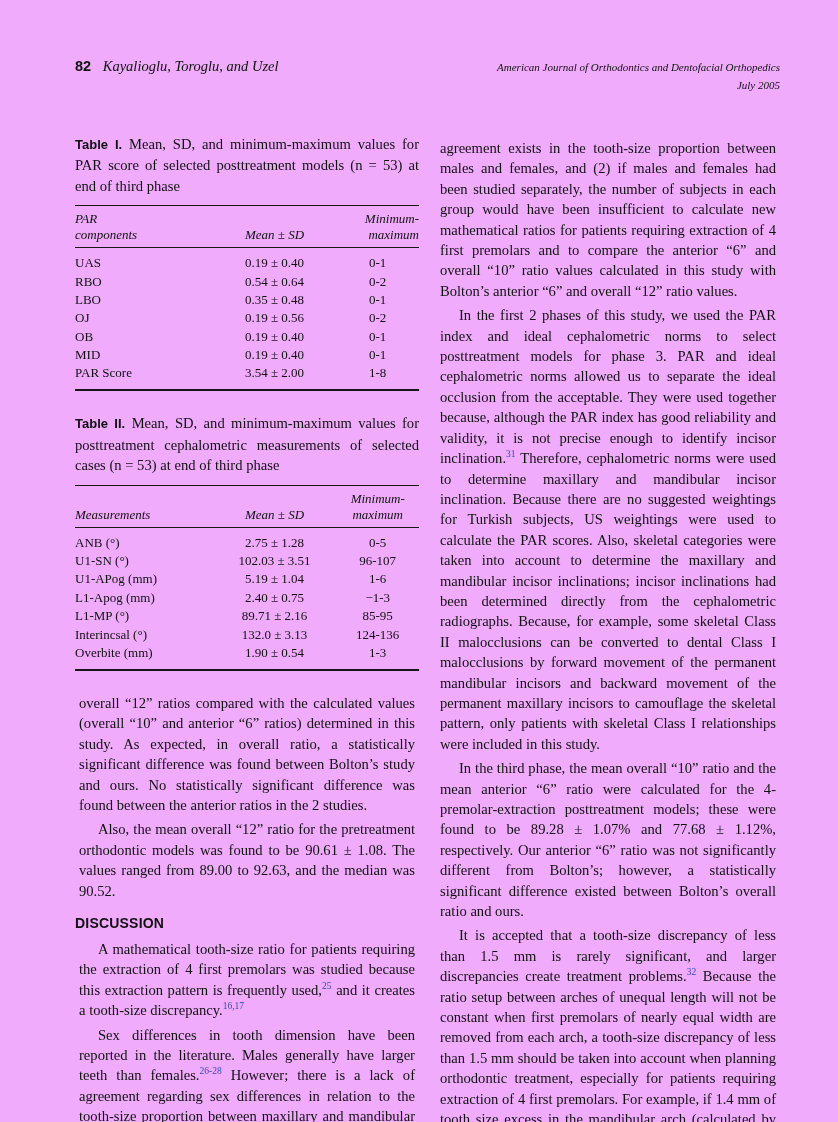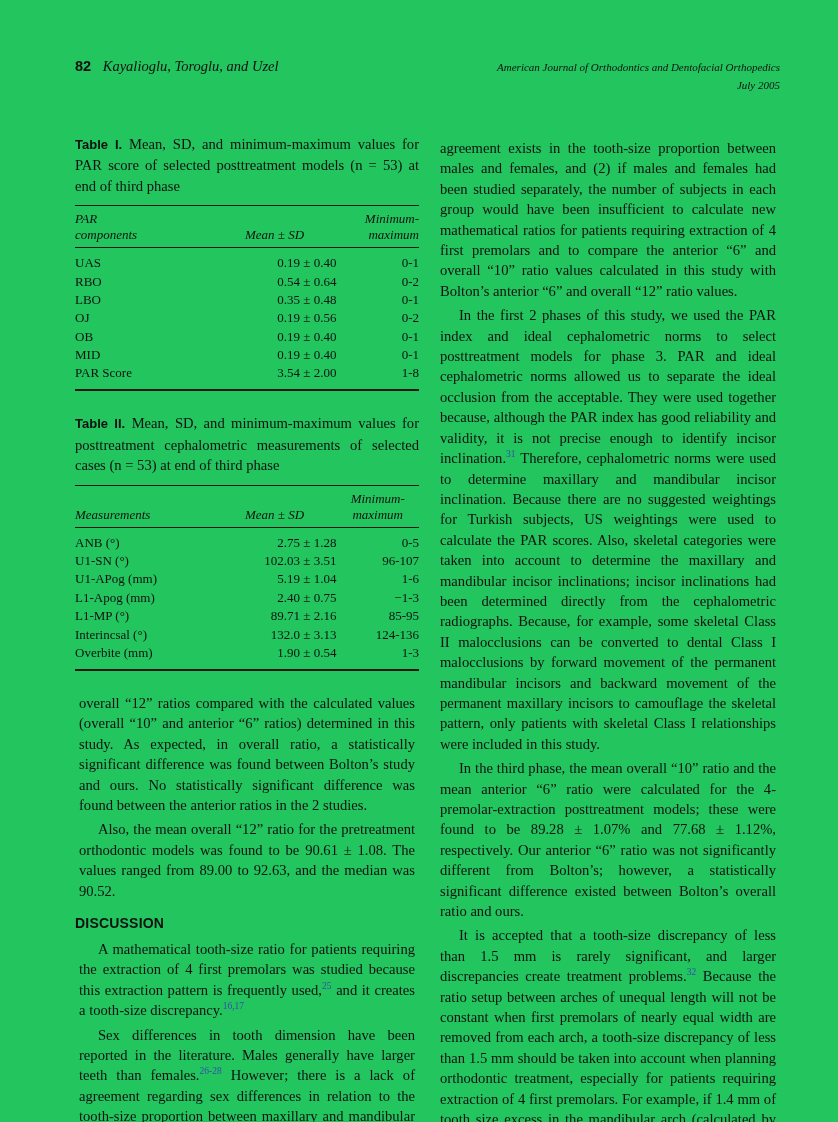--- a/index.html
+++ b/index.html
@@ -1,19 +1,19 @@
 <!DOCTYPE html>
 <html><head>
 <meta charset="utf-8">
 <style>
   html,body { margin:0; padding:0; background:#ffffff; }
   .page {
     position:relative;
     width:838px; height:1122px;
-    background:#22c55e;
+    background:#f0abfc;
     box-sizing:border-box;
     padding:58px 58px 0 75px;
     font-family:"Liberation Serif", serif;
     color:#111111;
     overflow:hidden;
   }
   
   .running-head { display:flex; justify-content:space-between; align-items:flex-start; }
   .rh-left { font-size:14.5px; }
   .rh-pagenum { font-family:"Liberation Sans", sans-serif; font-weight:bold; font-style:normal; margin-right:8px; }
@@ -50,21 +50,21 @@
     text-align:left; vertical-align:bottom;
     white-space:pre-line;
     padding:5px 0 4px 0;
     border-bottom:1.2px solid #161616;
   }
   table.datatable thead th.c { text-align:center; }
   table.datatable thead th.r { text-align:right; }
   table.datatable tbody td { padding:1.2px 0; }
   table.datatable tbody tr:first-child td { padding-top:7px; }
   table.datatable tbody tr:last-child td { padding-bottom:8px; }
-  table.datatable td.c { text-align:right; }
+  table.datatable td.c { text-align:center; }
   col.w1 { width:40%; } col.w2 { width:36%; } col.w3 { width:24%; }
 </style>
 </head>
 <body>
 
 <div class="page">
 
   <header class="running-head">
     <div class="rh-left">
       <span class="rh-pagenum">82</span>

